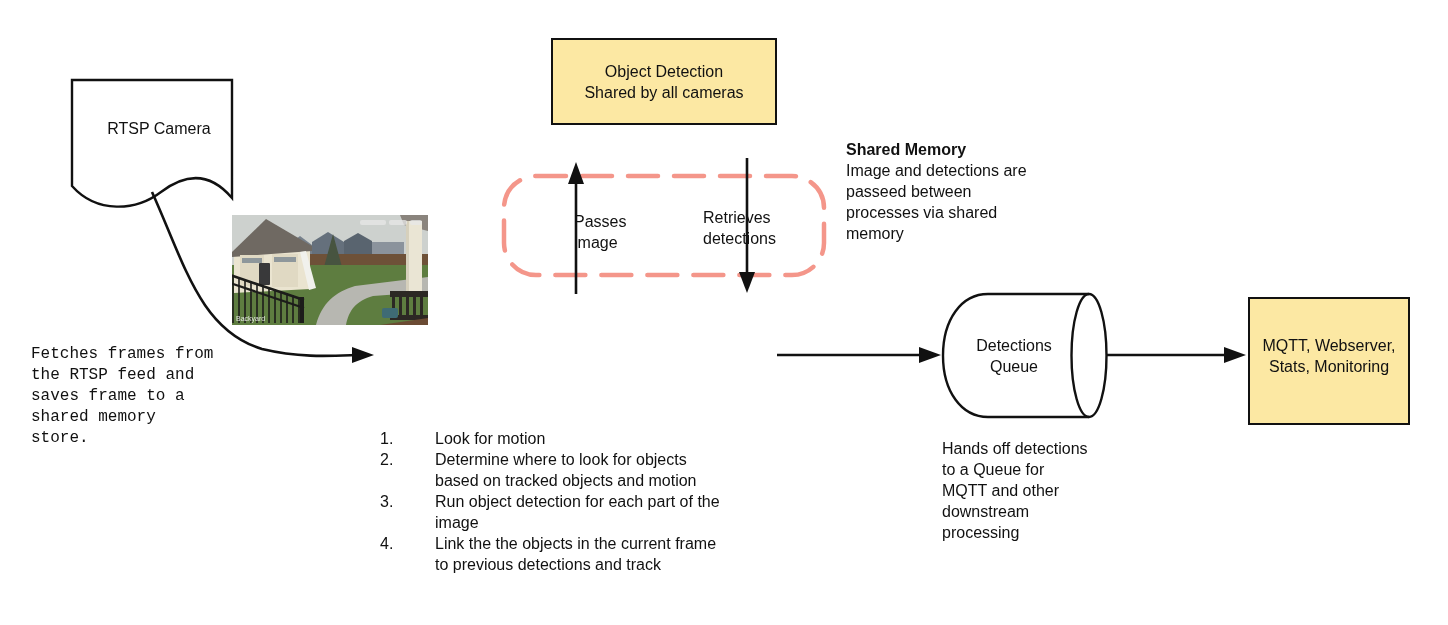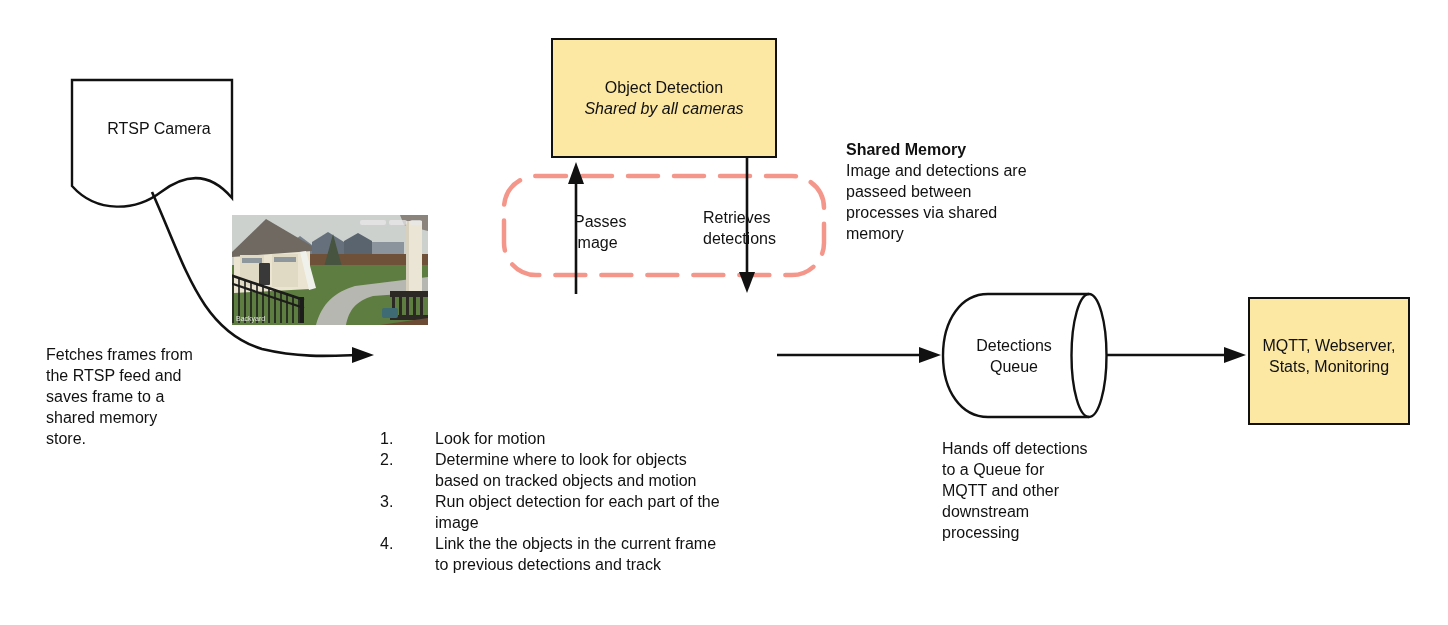--- a/index.html
+++ b/index.html
@@ -21,21 +21,21 @@
   .cyl-line{fill:none;stroke:var(--line);stroke-width:2.4;}
   .abs{position:absolute;}
   .node{
     position:absolute;background:var(--node-fill);border:2px solid var(--node-stroke);
     display:flex;flex-direction:column;align-items:center;justify-content:center;
     text-align:center;box-sizing:border-box;
   }
   .pre{white-space:pre-line;}
   .note{position:absolute;white-space:pre-line;text-align:left;}
   .bold{font-weight:bold;}
-  .italic{font-style:italic;}
+  .italic{}
   .center-label{
     position:absolute;display:flex;align-items:center;justify-content:center;
     text-align:center;white-space:pre-line;margin-left:7px;
   }
   .steps{position:absolute;left:380px;top:428px;width:420px;}
   .step{display:flex;}
   .step .num{width:55px;flex:0 0 55px;}
   .step .txt{white-space:pre-line;}
   .photo{position:absolute;left:232px;top:215px;width:196px;height:110px;}
   .photo svg{width:100%;height:100%;display:block;}
@@ -65,42 +65,42 @@
 
     <path class="cyl-fill" d="M 943 355.5 C 943 320 961 294 988 294 H 1089 V 417 H 988 C 961 417 943 391 943 355.5 Z"></path>
     <ellipse class="cyl-fill" cx="1089" cy="355.5" rx="17.5" ry="61.5"></ellipse>
     <path class="cyl-line" d="M 1089 294 H 988 C 961 294 943 320 943 355.5 C 943 391 961 417 988 417 H 1089"></path>
     <ellipse class="cyl-line" cx="1089" cy="355.5" rx="17.5" ry="61.5"></ellipse>
 
     <line class="edge" x1="1107" y1="355" x2="1228" y2="355"></line>
     <polygon class="head" points="1246,355 1224,347 1224,363"></polygon>
   </svg>
 
-  <div class="node" style="left:551px;top:38px;width:226px;height:120px;">
+  <div class="node" style="left:551px;top:38px;width:226px;height:87px;">
     <div>Object Detection</div>
     <div class="italic">Shared by all cameras</div>
   </div>
 
 
   <div class="node pre" style="left:1248px;top:297px;width:162px;height:128px;padding-bottom:10px;">
     <div class="pre">MQTT, Webserver,
 Stats, Monitoring</div>
   </div>
 
   <div class="center-label" style="left:72px;top:82px;width:160px;height:92px;">RTSP Camera</div>
 
   <div class="center-label" style="left:941px;top:294px;width:132px;height:123px;">Detections
 Queue</div>
 
   <div class="note" style="left:546px;top:211px;margin-left:28px;">Passes
 image</div>
   <div class="note" style="left:703px;top:207px;">Retrieves
 detections</div>
 
-  <div class="note" style="left:46px;top:344px;">Fetches frames from
+  <div class="note" style="left:31px;top:344px;font-family:Liberation Mono, monospace;">Fetches frames from
 the RTSP feed and
 saves frame to a
 shared memory
 store.</div>
 
   <div class="abs" style="left:846px;top:139px;width:230px;">
     <div class="bold">Shared Memory</div>
     <div class="pre">Image and detections are
 passeed between
 processes via shared

